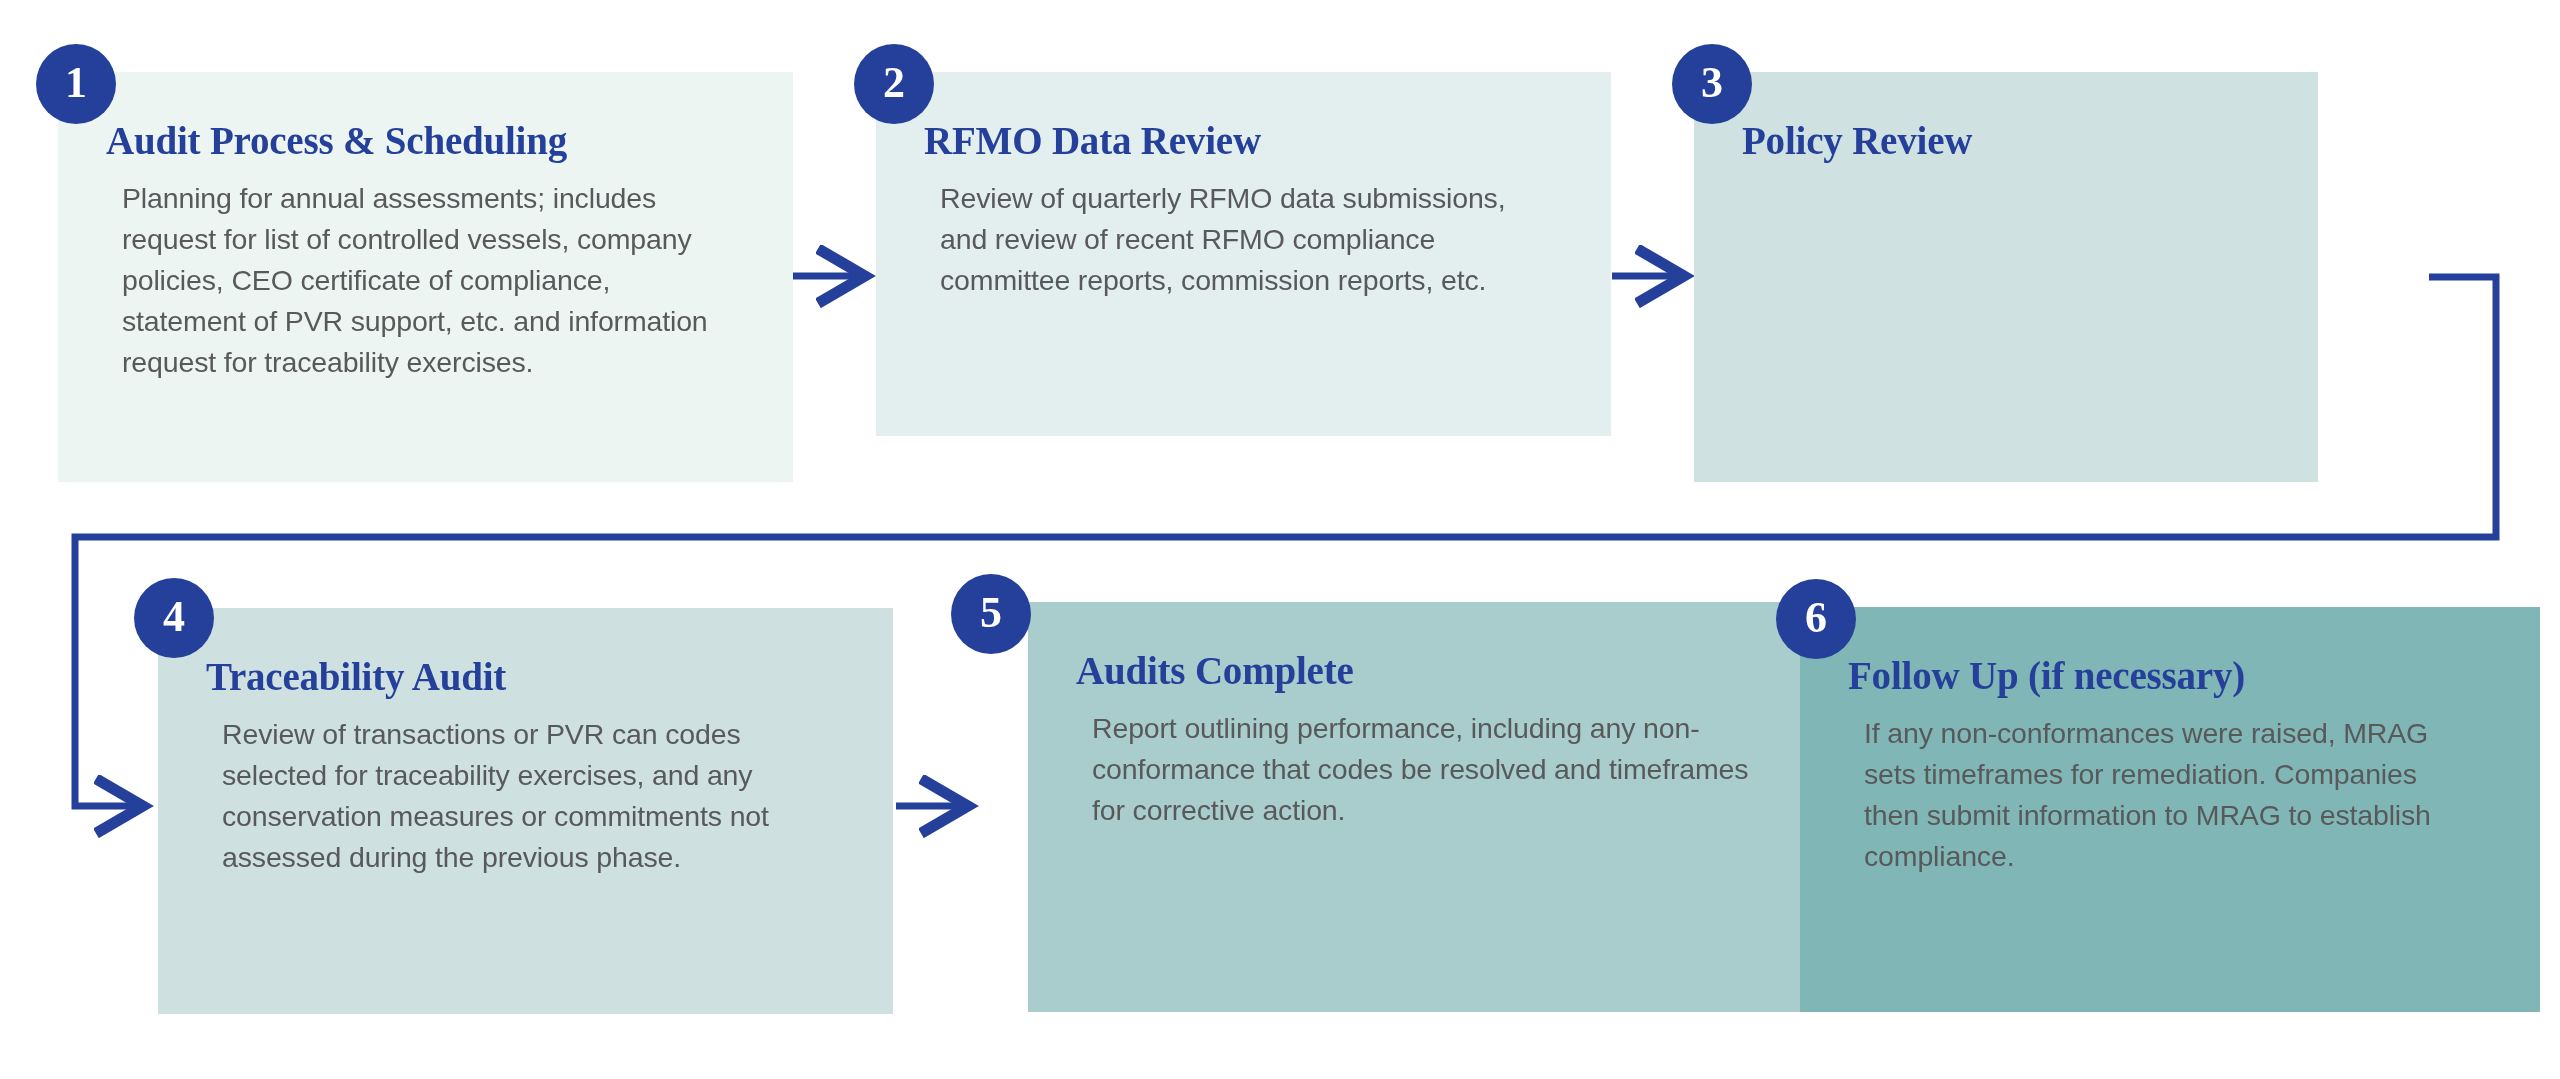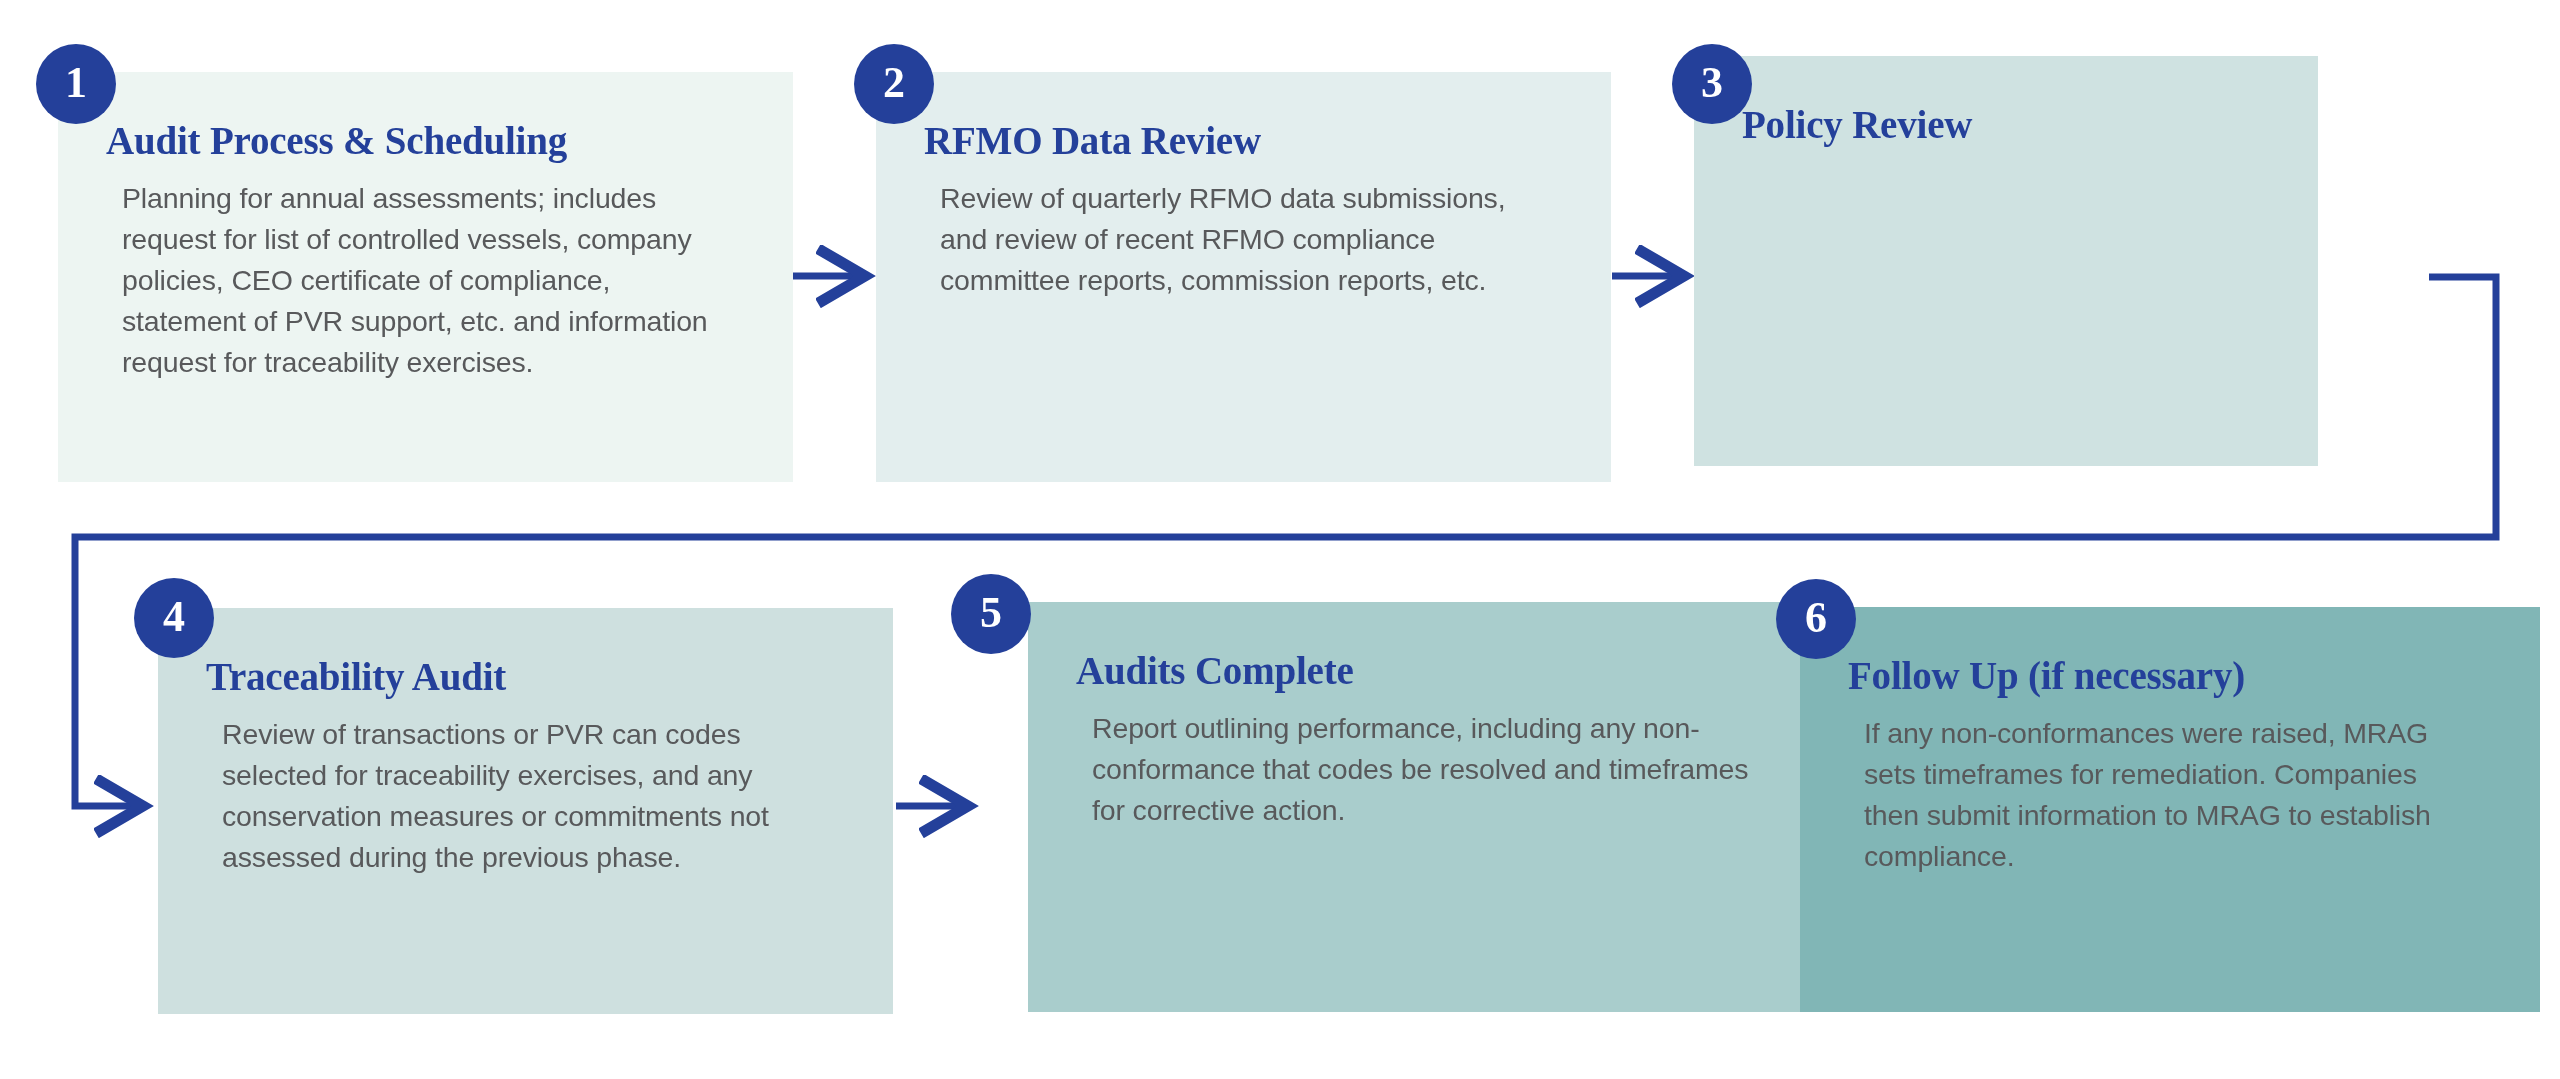--- a/index.html
+++ b/index.html
@@ -90,22 +90,22 @@
     font-family: "Liberation Serif", serif;
     font-weight: bold;
     font-size: 44px;
     line-height: 1;
     padding-bottom: 2px;
     box-sizing: border-box;
   }
 
   
   #step-1 { left: 58px;   top: 72px;  width: 735px;  height: 410px; }
-  #step-2 { left: 876px;  top: 72px;  width: 735px;  height: 410px; }
-  #step-3 { left: 1694px; top: 56px;  width: 624px;  height: 410px; }
+  #step-2 { left: 876px;  top: 72px;  width: 735px;  height: 364px; }
+  #step-3 { left: 1694px; top: 72px;  width: 624px;  height: 410px; }
   #step-4 { left: 158px;  top: 608px; width: 735px;  height: 406px; }
   #step-5 { left: 1028px;  top: 602px; width: 819px;  height: 410px; }
   #step-6 { left: 1800px; top: 607px; width: 740px;  height: 405px; }
 
   #badge-1 { left: 36px;   top: 44px; }
   #badge-2 { left: 854px;  top: 44px; }
   #badge-3 { left: 1672px; top: 44px; }
   #badge-4 { left: 134px;  top: 578px; }
   #badge-5 { left: 951px;  top: 574px; }
   #badge-6 { left: 1776px; top: 579px; }

